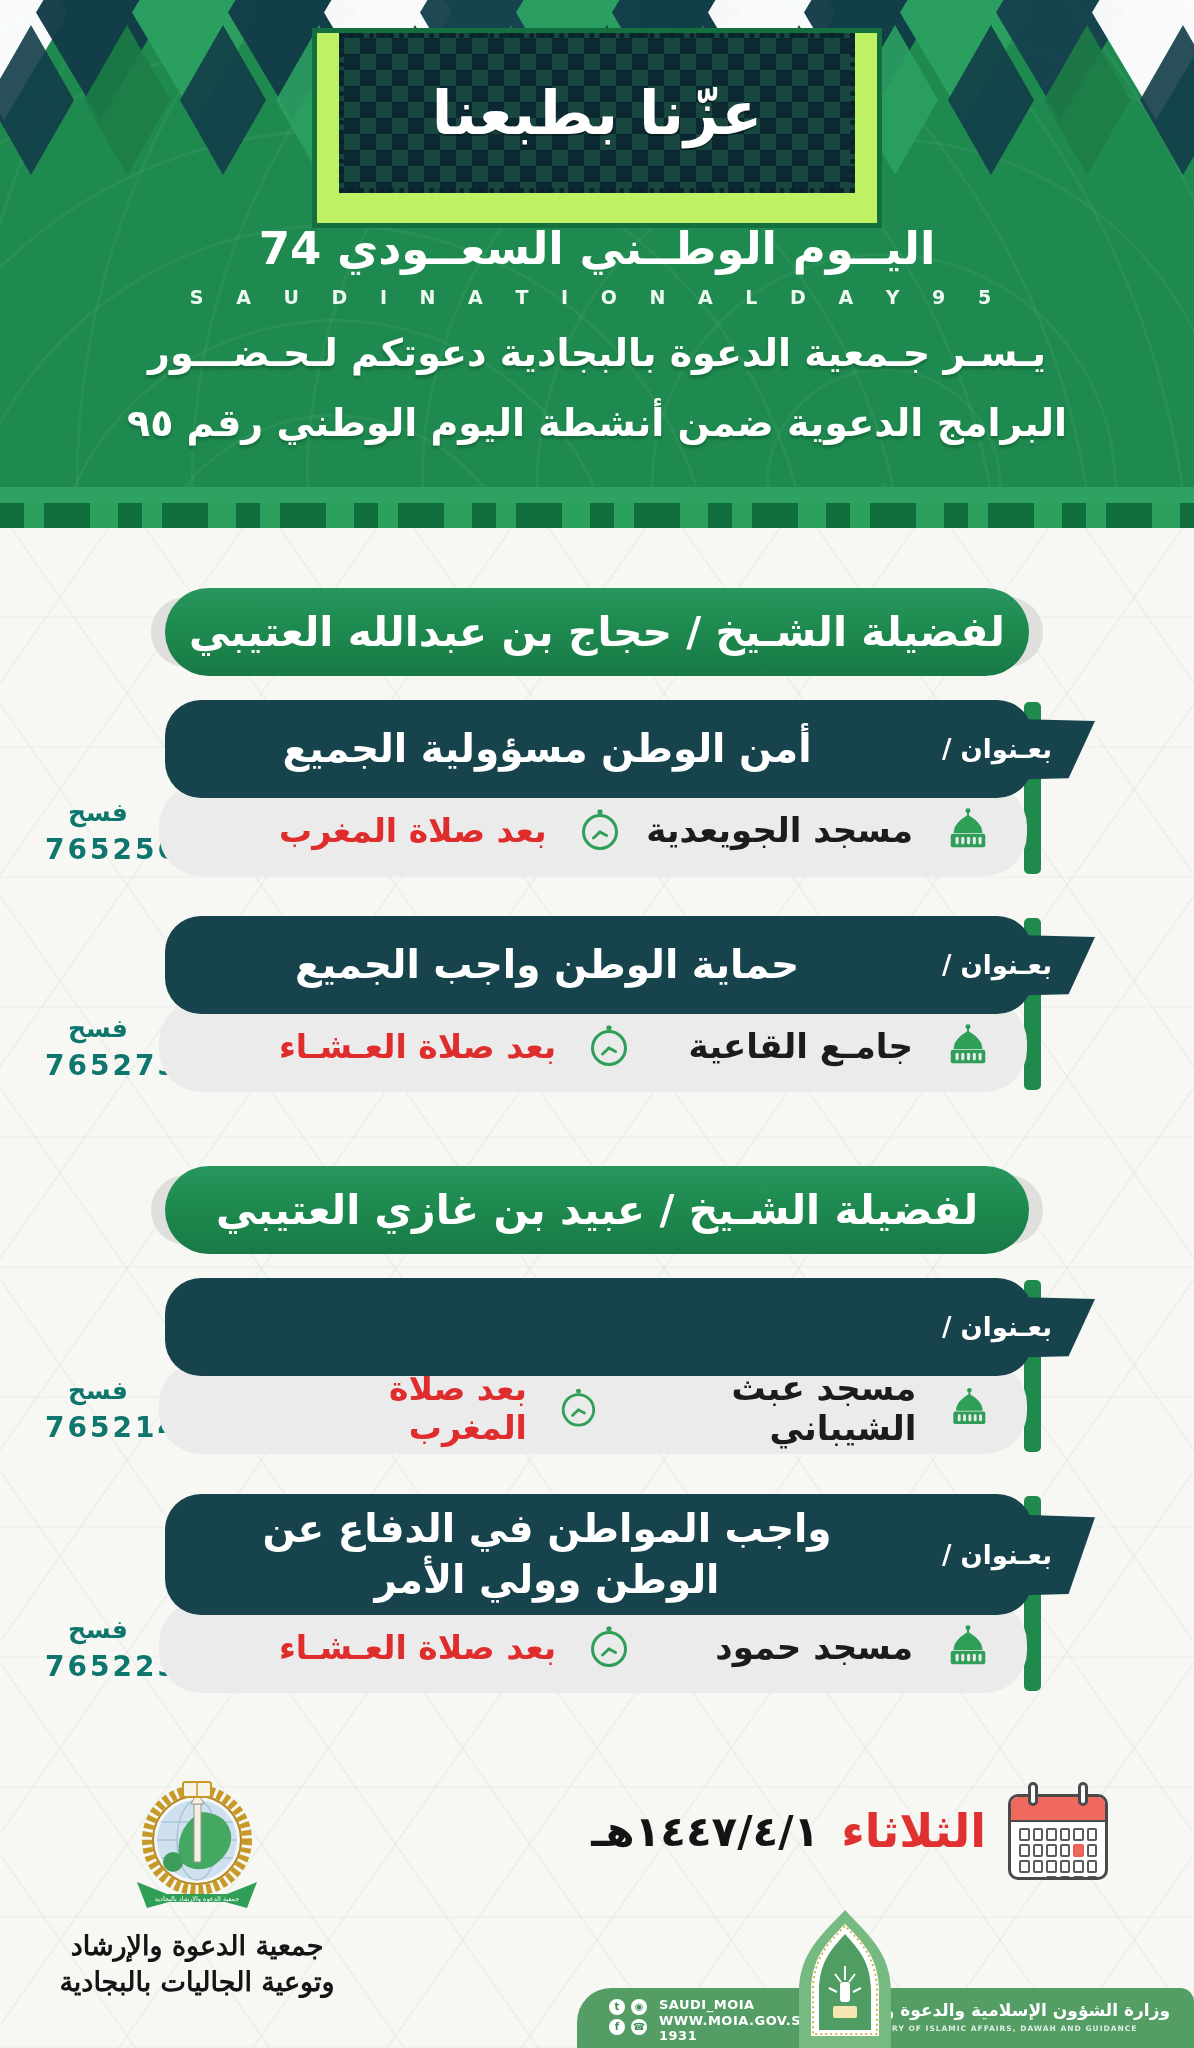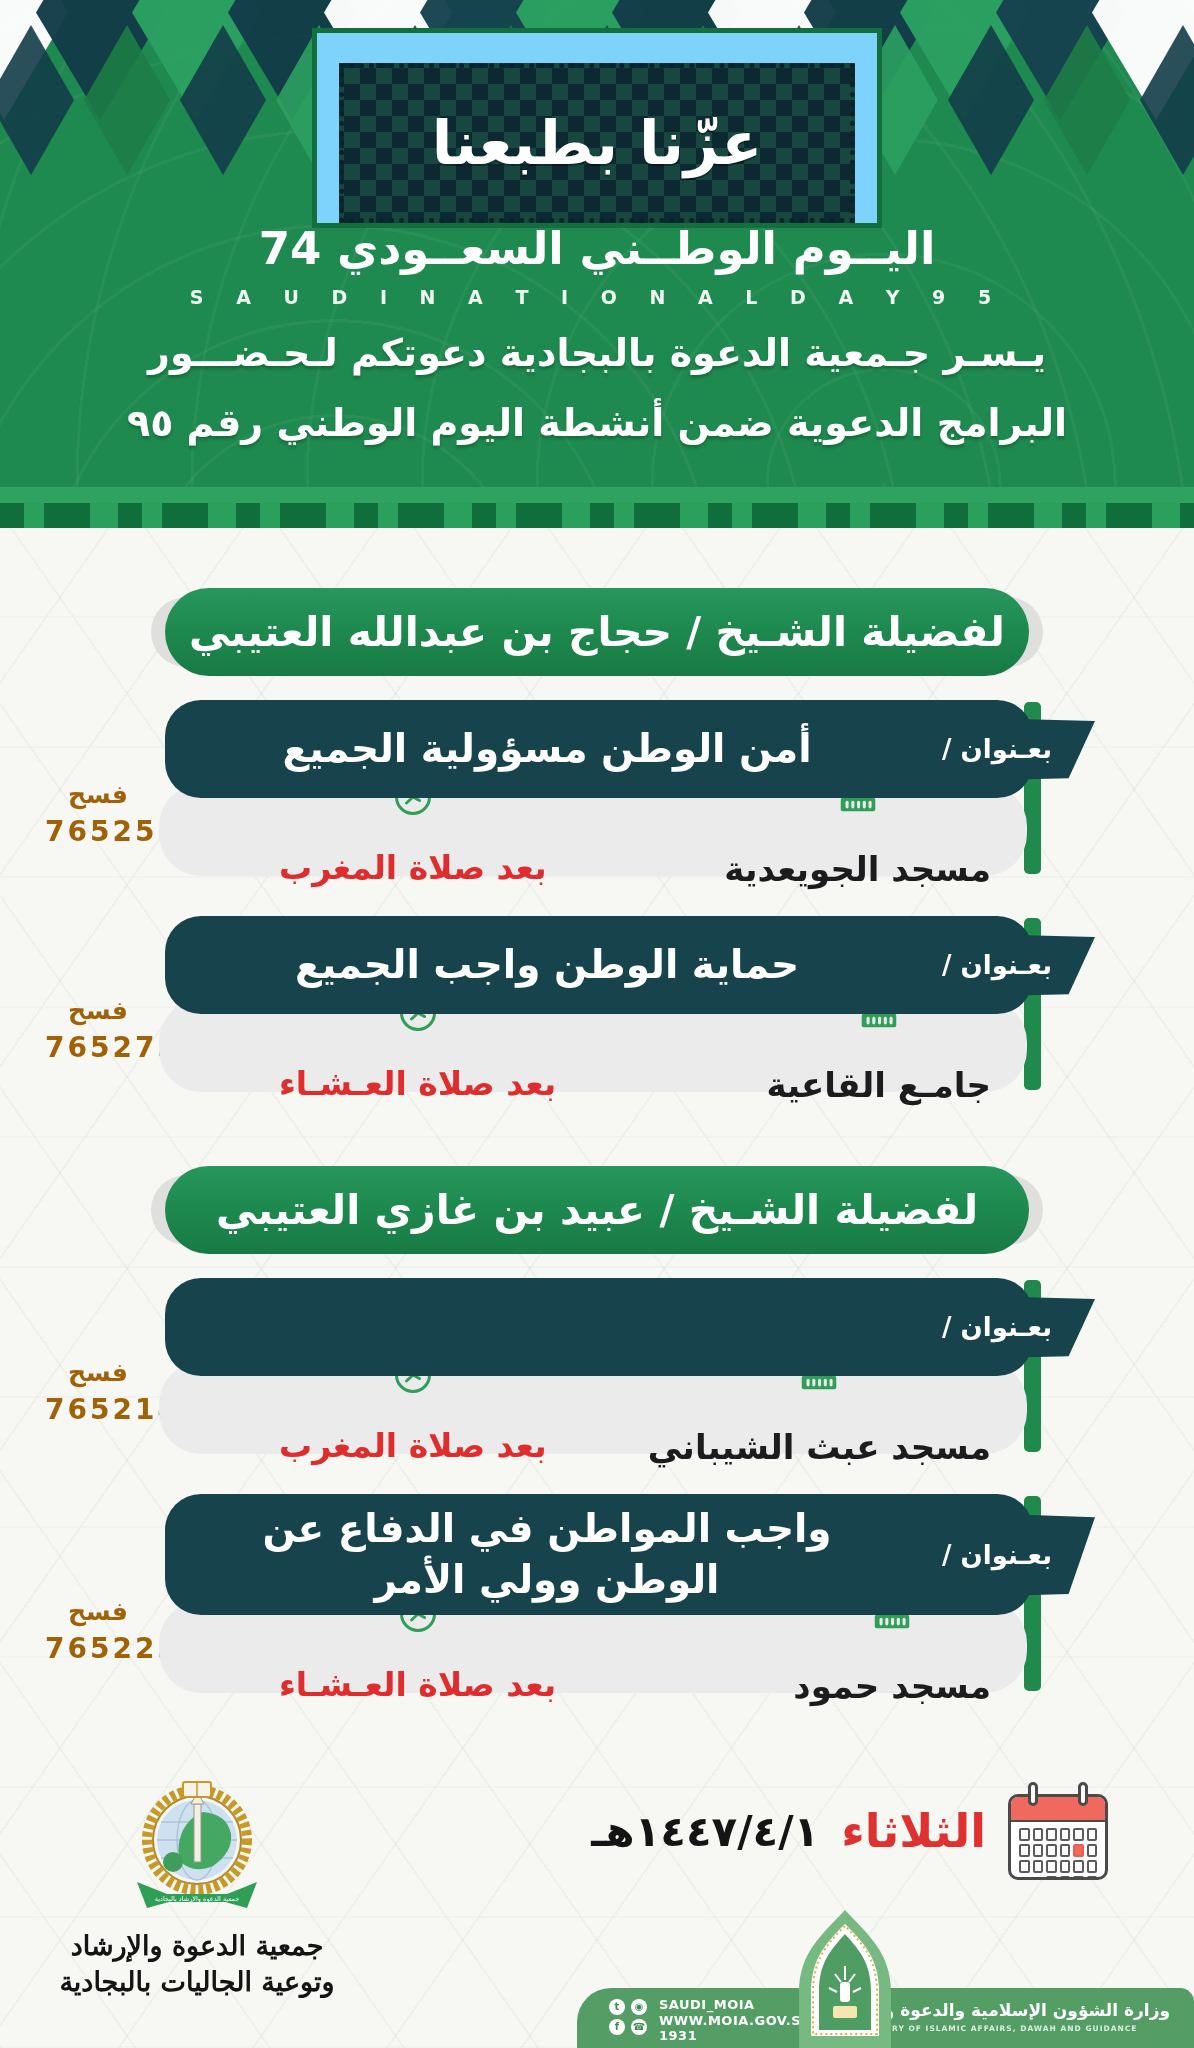--- a/index.html
+++ b/index.html
@@ -14,21 +14,21 @@
   
   .header{position:absolute;top:0;left:0;width:100%;height:528px;background:#1f8a4f;overflow:hidden;z-index:1;}
   .header::after{content:'';position:absolute;inset:0;pointer-events:none;
       background:
         repeating-radial-gradient(circle at 28% 115%, rgba(255,255,255,.045) 0 3px, transparent 3px 95px),
         repeating-radial-gradient(circle at 74% 92%, rgba(255,255,255,.04) 0 3px, transparent 3px 115px);}
   .diamonds{position:absolute;inset:0;z-index:1;}
   .diamond{position:absolute;clip-path:polygon(50% 0,100% 50%,50% 100%,0 50%);}
 
   .logo-frame{position:absolute;top:28px;left:50%;transform:translateX(-50%);width:560px;height:190px;
-      background:#7dd3fc;border:5px solid #136f3e;display:flex;align-items:flex-end;justify-content:center;z-index:3;}
+      background:#bef264;border:5px solid #136f3e;display:flex;align-items:flex-start;justify-content:center;z-index:3;}
   .logo-box{width:506px;height:150px;background-color:#0e2d36;
       background-image:repeating-conic-gradient(#0c2932 0% 25%, #17473f 25% 50%);background-size:32px 32px;
       border:5px dotted #09222a;display:flex;align-items:center;justify-content:center;}
   .logo-text{color:#fff;font-size:60px;font-weight:900;direction:rtl;text-shadow:0 2px 0 rgba(0,0,0,.35);}
 
   .h-sub-ar{position:absolute;top:222px;width:100%;text-align:center;color:#fff;font-size:45px;font-weight:800;
       direction:rtl;z-index:3;letter-spacing:1px;}
   .h-sub-en{position:absolute;top:286px;width:100%;text-align:center;color:#eef9f1;font-size:19px;font-weight:600;
       letter-spacing:13px;z-index:3;}
   .invite{position:absolute;top:318px;width:100%;text-align:center;color:#fff;font-size:38px;font-weight:800;
@@ -54,24 +54,24 @@
   .side-bar{position:absolute;top:2px;bottom:2px;right:-4px;width:17px;background:#1f8a4c;border-radius:5px;z-index:0;}
   .ev-banner{position:relative;z-index:2;margin:0 4px 0 8px;min-height:98px;background:#17434d;border-radius:36px;
       display:flex;align-items:center;justify-content:center;padding:10px 150px 10px 46px;box-sizing:border-box;}
   .ev-ribbon{position:absolute;right:-62px;top:15px;bottom:15px;width:240px;background:#17434d;
       clip-path:polygon(0 0,100% 9%,89% 93%,0 100%);}
   .ev-label{position:absolute;right:-44px;top:50%;transform:translateY(-50%);width:160px;text-align:center;
       color:#fff;font-size:26px;font-weight:700;}
   .ev-title{color:#fff;font-size:39px;font-weight:800;text-align:center;line-height:1.3;}
   .ev-info{position:relative;z-index:1;margin:-14px 10px 0 2px;height:92px;background:#ebebeb;border-radius:42px;
       display:flex;align-items:center;justify-content:space-between;padding:0 36px 0 120px;box-sizing:border-box;}
-  .mosque-group,.time-group{display:flex;align-items:center;gap:32px;flex-direction:column;}
+  .mosque-group,.time-group{display:flex;align-items:center;gap:32px;}
   .mosque-name{font-size:34px;font-weight:700;color:#1c1c1e;}
   .time-text{font-size:33px;font-weight:800;color:#df2c2c;}
-  .permit{position:absolute;left:-112px;bottom:28px;width:106px;text-align:center;color:#a16207;}
+  .permit{position:absolute;left:-112px;bottom:10px;width:106px;text-align:center;color:#0f766e;}
   .permit-label{font-size:25px;font-weight:700;}
   .permit-num{font-size:28px;font-weight:800;letter-spacing:3px;direction:ltr;margin-top:6px;}
 
   
   .date-row{position:absolute;top:1782px;right:86px;display:flex;direction:rtl;align-items:center;gap:22px;z-index:3;}
   .day-name{color:#e03131;font-size:46px;font-weight:900;}
   .hijri-date{color:#141414;font-size:42px;font-weight:700;}
 
   .calendar{position:relative;width:100px;height:98px;}
   .ring{position:absolute;top:0;width:10px;height:24px;border:3px solid #4a4a4a;border-radius:6px;background:#fff;z-index:2;box-sizing:border-box;}

